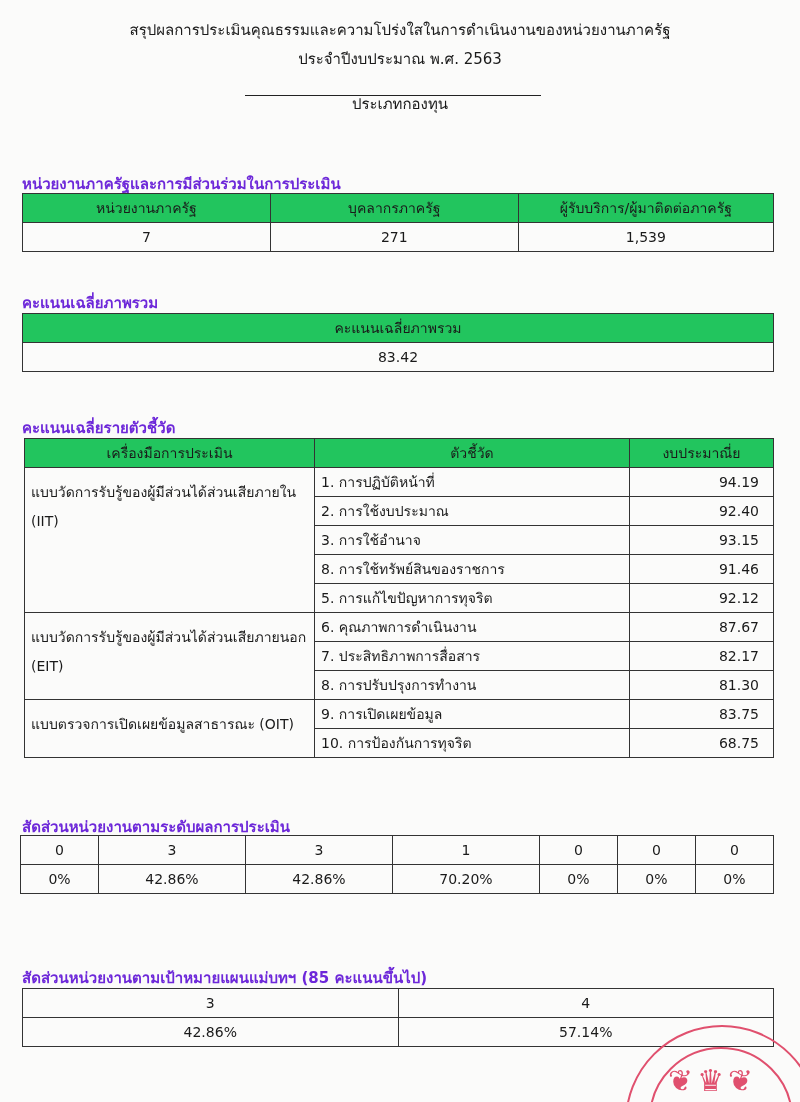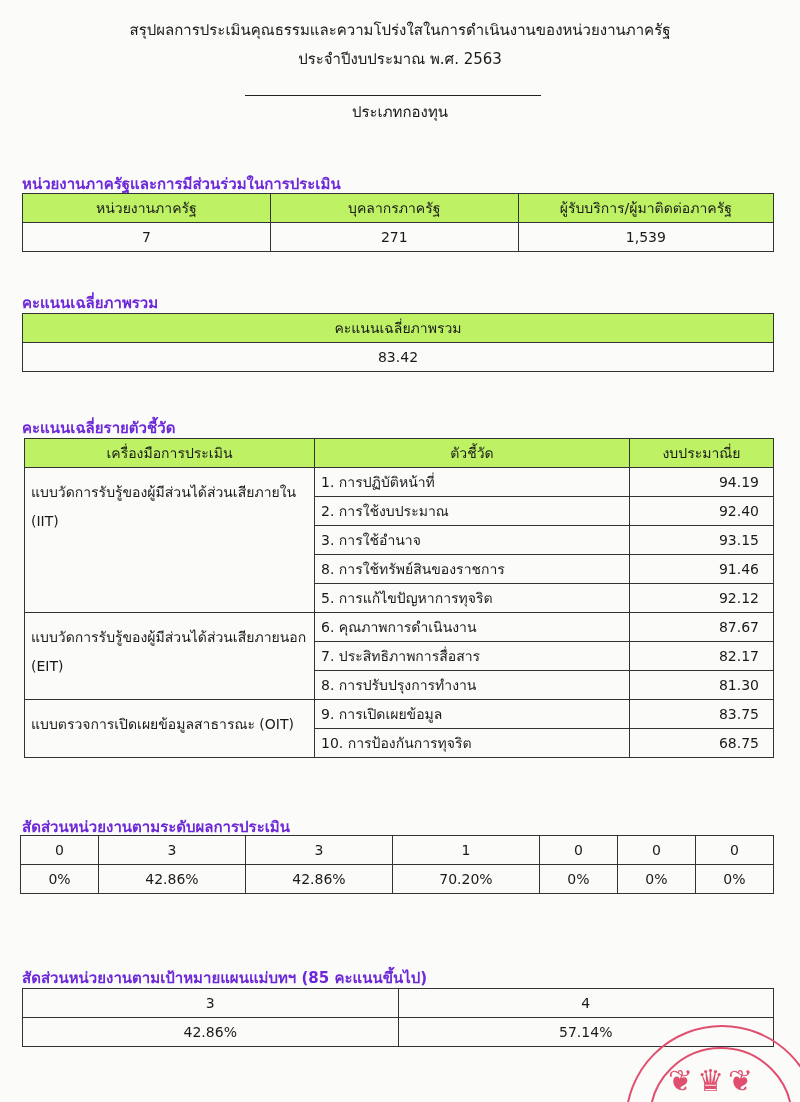--- a/index.html
+++ b/index.html
@@ -5,25 +5,25 @@
   html, body { margin:0; padding:0; }
   body {
     width:800px; height:1102px; overflow:hidden; position:relative;
     background:#fbfbfa; color:#1a1a1a;
     font-family:"DejaVu Sans", "Liberation Sans", sans-serif;
   }
   .title { position:absolute; left:0; width:800px; text-align:center; font-size:15px; }
   .t1 { top:18px; }
   .t2 { top:47px; }
   .rule { position:absolute; left:245px; top:95px; width:296px; height:0; border-top:1.5px solid #222; }
-  .t3 { top:100px; }
+  .t3 { top:92px; }
   .sec { position:absolute; left:22px; font-size:15px; font-weight:bold; color:#6d28d9; }
   table { position:absolute; border-collapse:collapse; font-size:14px; }
   td, th { border:1px solid #333; font-weight:normal; padding:0 6px; height:28px; }
-  th { background:#bef264; text-align:center; }
+  th { background:#22c55e; text-align:center; }
   td { text-align:center; background:#fbfbfa; }
   td.l { text-align:left; }
   td.r { text-align:right; padding-right:14px; }
   td.tool { vertical-align:top; text-align:left; line-height:29px; padding-top:10px; }
   .stamp {
     position:absolute; left:625px; top:1025px; width:190px; height:190px;
     border:2.5px solid #e0506e; border-radius:50%;
   }
   .stamp::after {
     content:""; position:absolute; left:22px; top:20px; width:140px; height:140px;

